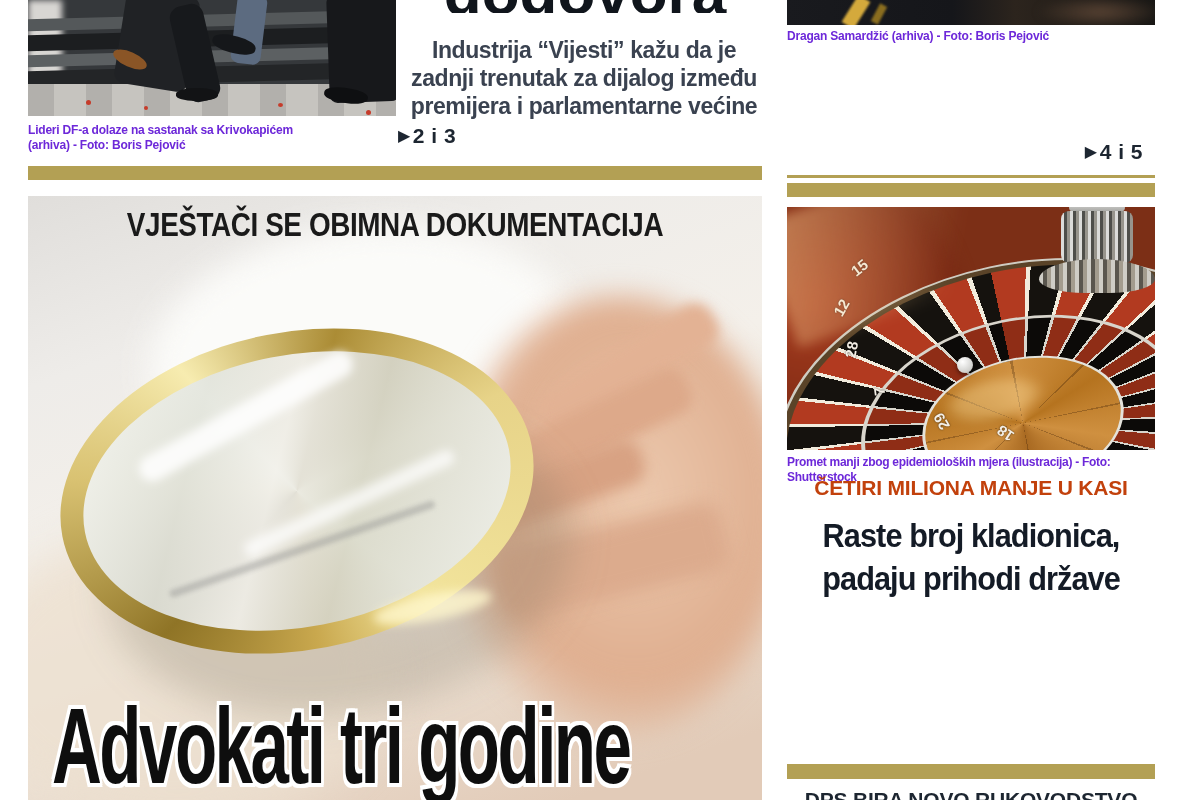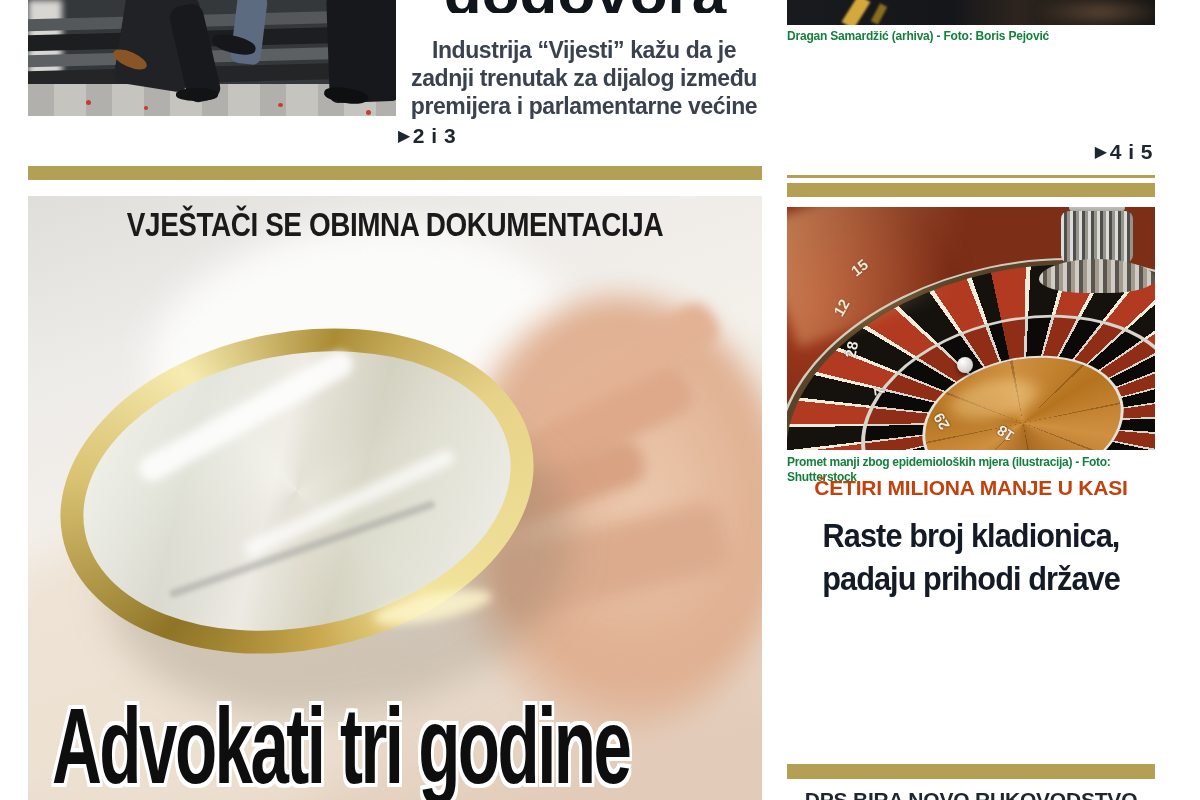--- a/index.html
+++ b/index.html
@@ -5,21 +5,21 @@
   * { margin:0; padding:0; box-sizing:border-box; }
   html,body { background:#fff; }
   body { font-family:"Liberation Sans","DejaVu Sans",sans-serif; }
   #page {
     position:relative; width:1200px; height:800px; background:#ffffff;
     overflow:hidden; margin:0 auto;
   }
   .abs { position:absolute; }
   .photo { overflow:hidden; position:absolute; }
   .caption {
-    font-size:12px; font-weight:bold; color:#15803d; line-height:15px;
+    font-size:12px; font-weight:bold; color:#6d28d9; line-height:15px;
     letter-spacing:-0.2px;
   }
   .summary {
     font-weight:bold; color:#3a4250; text-align:center; letter-spacing:-0.4px;
   }
   .pageref {
     font-weight:bold; color:#1d2631; font-size:21px; letter-spacing:0.5px;
   }
   .pageref .arr { font-size:16px; position:relative; top:-2px; margin-right:2px; }
   .goldbar { position:absolute; background:#b3a054; }
@@ -80,37 +80,38 @@
     <div class="abs" style="left:184px;top:36px;width:44px;height:17px;background:#15171a;border-radius:45%;transform:rotate(14deg);"></div>
 
     <div class="abs" style="left:300px;top:-6px;width:70px;height:108px;background:#17181b;border-radius:8px;transform:rotate(-2deg);"></div>
     <div class="abs" style="left:296px;top:88px;width:44px;height:15px;background:#0e0f11;border-radius:45%;transform:rotate(8deg);"></div>
 
     <div class="speck" style="left:58px;top:100px;width:5px;height:5px;"></div>
     <div class="speck" style="left:116px;top:106px;width:4px;height:4px;"></div>
     <div class="speck" style="left:250px;top:103px;width:5px;height:4px;"></div>
     <div class="speck" style="left:338px;top:110px;width:5px;height:5px;"></div>
   </div>
+  <div class="abs caption" style="left:28px; top:123px; width:275px;">Lideri DF-a dolaze na sastanak sa Krivokapićem (arhiva) - Foto: Boris Pejović</div>
 
   <div class="abs cut-kicker-clip" style="left:400px; top:0; width:370px; height:13px; text-align:center;">
     <span style="display:inline-block; font-size:62px; font-weight:900; color:#10151c; line-height:62px; margin-top:-48px;">dogovora</span>
   </div>
   <div class="abs summary" style="left:398px; top:36px; width:372px; font-size:23px; line-height:28px;">Industrija “Vijesti” kažu da je zadnji trenutak za dijalog između premijera i parlamentarne većine</div>
   <div class="abs pageref" style="left:398px; top:124px; width:372px; text-align:left;">
     <span class="arr">▶</span><span>2 i 3</span>
   </div>
 
   <div class="photo" style="left:787px; top:0; width:368px; height:25px; background:linear-gradient(90deg,#191a1e 0%,#15161a 45%,#2c241d 62%,#171614 100%);">
     <div class="abs" style="left:62px;top:-4px;width:14px;height:32px;background:#d4a93c;transform:rotate(32deg);filter:blur(1px);"></div>
     <div class="abs" style="left:88px;top:4px;width:8px;height:20px;background:#8a6d1f;transform:rotate(28deg);filter:blur(1px);"></div>
     <div class="abs" style="left:248px;top:-4px;width:130px;height:32px;background:radial-gradient(ellipse at center,#5a4434,transparent 70%);filter:blur(4px);"></div>
   </div>
   <div class="abs caption" style="left:787px; top:29px; width:368px;">Dragan Samardžić (arhiva) - Foto: Boris Pejović</div>
   <div class="abs" style="left:787px; top:50px; width:368px; height:112px;">
-    <div class="pageref" style="position:absolute; right:2px; bottom:-2px;">
+    <div class="pageref" style="position:absolute; right:12px; bottom:-2px;">
       <span class="arr">▶</span><span>4 i 5</span>
     </div>
   </div>
 
   <div class="goldbar" style="left:28px; top:166px; width:734px; height:14px;"></div>
   <div class="goldbar" style="left:787px; top:175px; width:368px; height:3px;"></div>
   <div class="goldbar" style="left:787px; top:183px; width:368px; height:14px;"></div>
 
   <div class="photo" style="left:28px; top:196px; width:734px; height:604px;
               background:linear-gradient(160deg,#e0dedb 0%,#eeece9 22%,#f4f0ea 45%,#efe7dd 60%,#e9dacb 75%,#e2cbb8 92%);">

